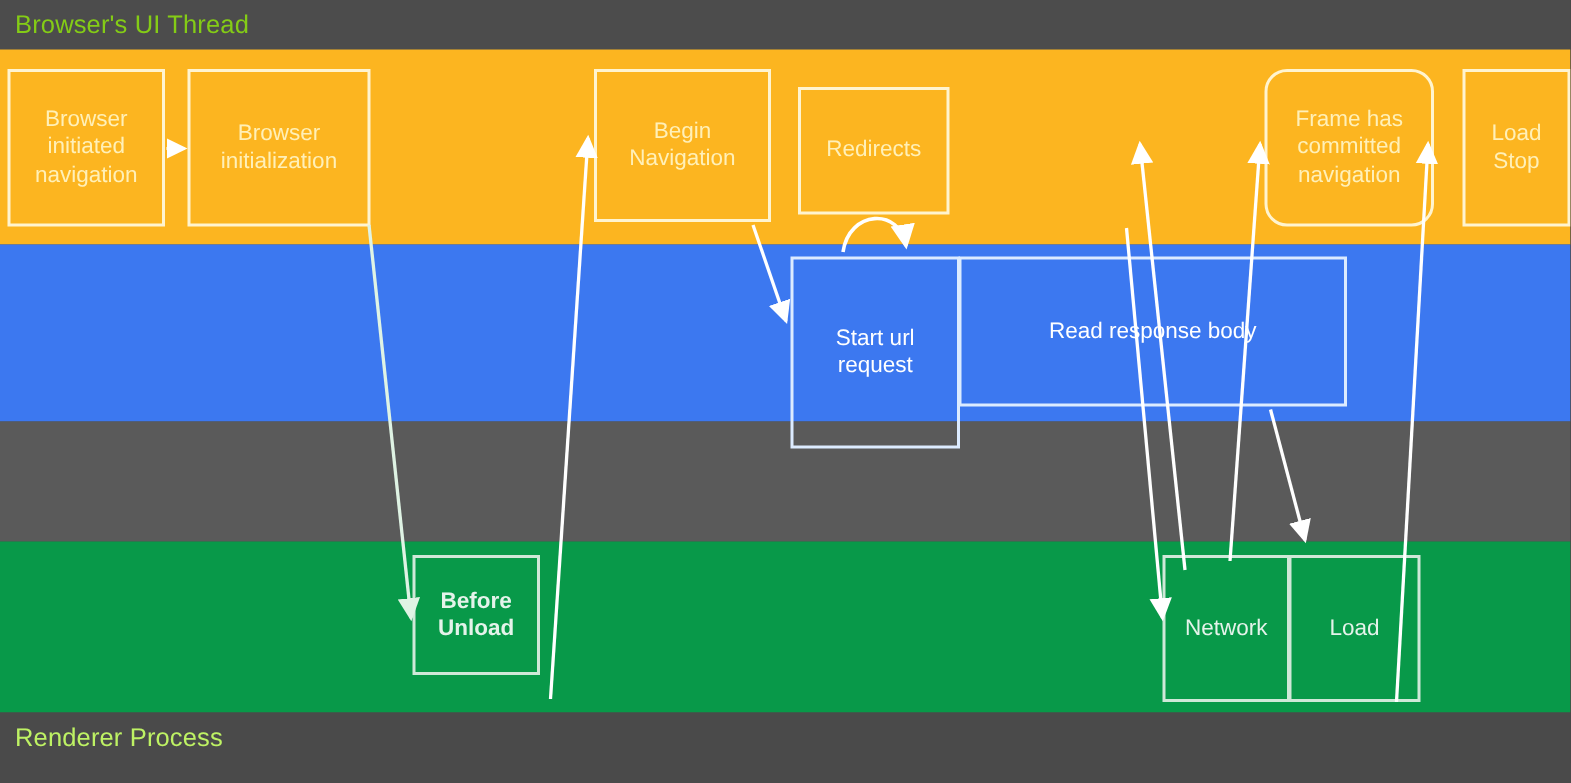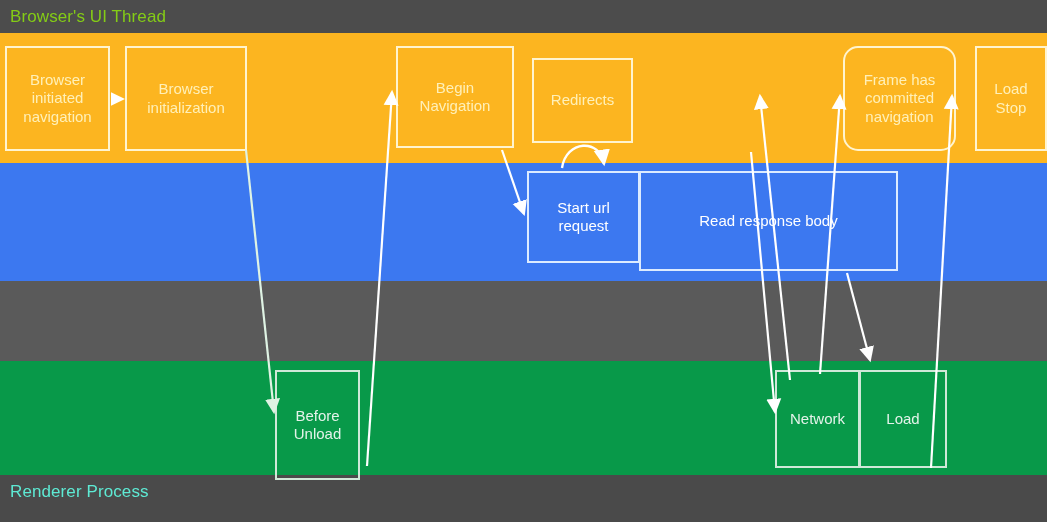--- a/index.html
+++ b/index.html
@@ -19,21 +19,21 @@
   .band-rend     { background: #089949; }
   .band-footer   { background: #4a4a4a; }
 
   .band-label {
     position: absolute;
     color: #84cc16;
     font-size: 17px;
     letter-spacing: 0.1px;
     white-space: nowrap;
   }
-  .band-label.dim { color: #5eead4; }
+  .band-label.dim { color: #bef264; }
 
   .node {
     position: absolute;
     border: 2px solid;
     display: flex;
     align-items: center;
     justify-content: center;
     text-align: center;
     line-height: 1.22;
     font-size: 15px;
@@ -64,24 +64,24 @@
   <div class="band-label" style="left:10px; top:7px;">Browser's UI Thread</div>
   <div class="band-label dim" style="left:10px; top:482px;">Renderer Process</div>
 
   <div class="node node-ui" style="left:5px; top:46px; width:105px; height:105px;">Browser<br>initiated<br>navigation</div>
   <div class="node node-ui" style="left:125px; top:46px; width:122px; height:105px;">Browser<br>initialization</div>
   <div class="node node-ui" style="left:396px; top:46px; width:118px; height:102px;">Begin<br>Navigation</div>
   <div class="node node-ui" style="left:532px; top:33px; width:101px; height:85px;margin-top:25px;">Redirects</div>
   <div class="node node-ui" style="left:843px; top:46px; width:113px; height:105px;border-radius:15px;">Frame has<br>committed<br>navigation</div>
   <div class="node node-ui" style="left:975px; top:46px; width:72px; height:105px;">Load<br>Stop</div>
 
-  <div class="node node-net" style="left:527px; top:171px; width:113px; height:92px;">Start url<br>request</div>
+  <div class="node node-net" style="left:527px; top:171px; width:113px; height:128px;">Start url<br>request</div>
   <div class="node node-net" style="left:639px; top:171px; width:259px; height:100px;">Read response body</div>
 
-  <div class="node node-rend" style="left:275px; top:370px; width:85px; height:110px;">Before<br>Unload</div>
+  <div class="node node-rend" style="left:275px; top:370px; width:85px; height:80px;font-weight:bold;">Before<br>Unload</div>
   <div class="node node-rend" style="left:775px; top:370px; width:85px; height:98px;">Network</div>
   <div class="node node-rend" style="left:859px; top:370px; width:88px; height:98px;">Load</div>
 
   <svg class="overlay" viewBox="0 0 1047 522">
     <defs>
       <marker id="ah-w" markerWidth="8" markerHeight="8" refX="6" refY="4" orient="auto" markerUnits="strokeWidth">
         <path d="M0,0.6 L7,4 L0,7.4 z" fill="#ffffff"></path>
       </marker>
       <marker id="ah-g" markerWidth="8" markerHeight="8" refX="6" refY="4" orient="auto" markerUnits="strokeWidth">
         <path d="M0,0.6 L7,4 L0,7.4 z" fill="#dff3e4"></path>

